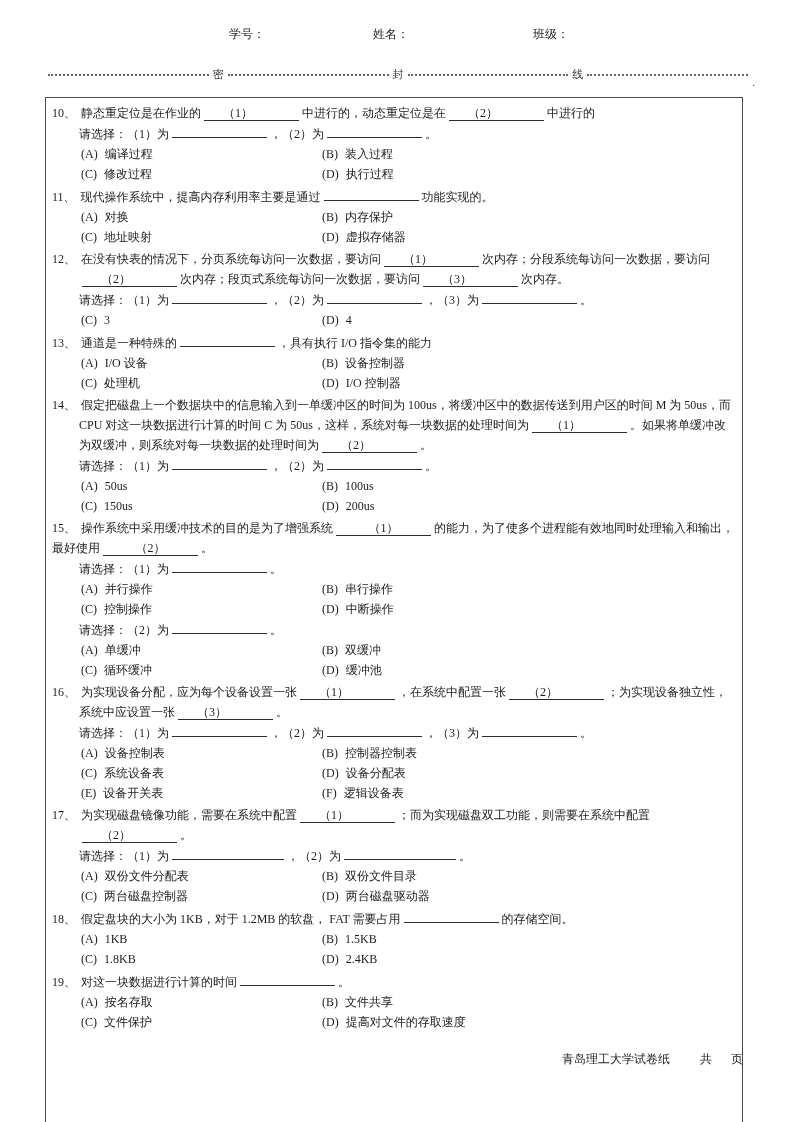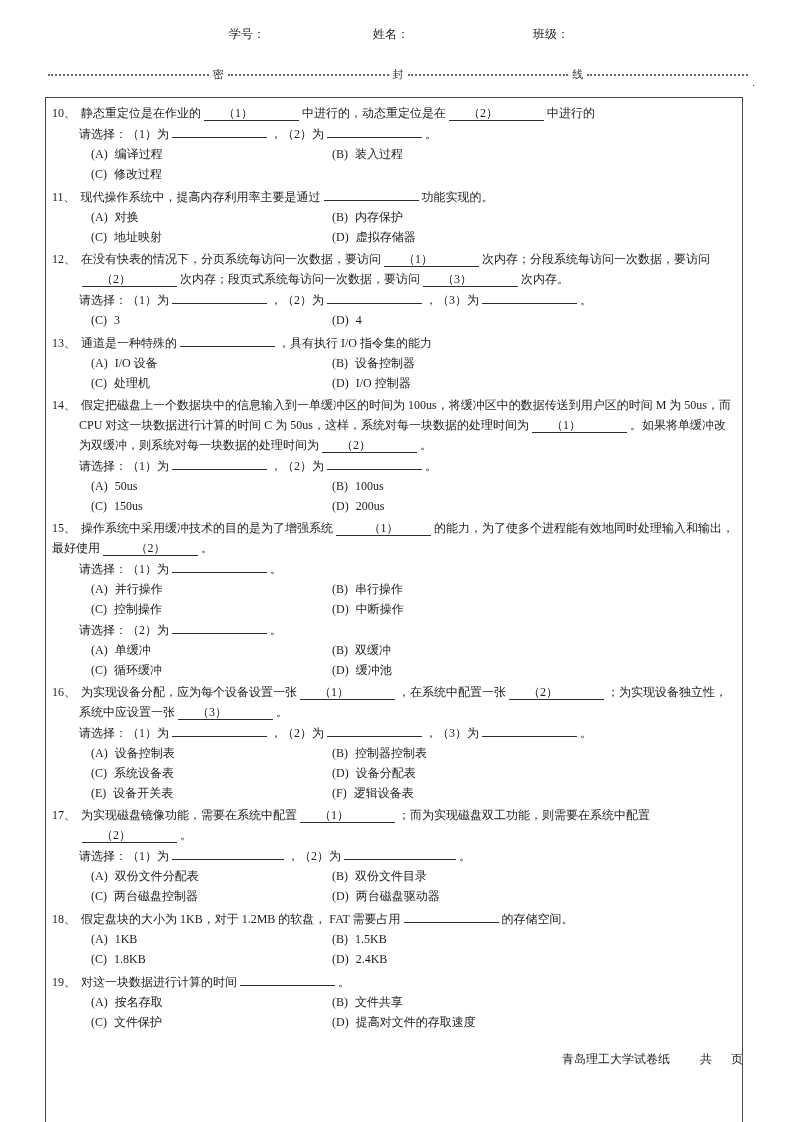--- a/index.html
+++ b/index.html
@@ -30,21 +30,21 @@
     border: 1.5px solid #4a4a4a; border-bottom-width: 3px;
     padding: 5px 8px 0 6px;
     font-size: 12px; line-height: 20px;
     overflow: hidden;
   }
   .question { margin-bottom: 2px; }
   .stem { padding-left: 27px; text-indent: -27px; }
   .stem.no-hang { padding-left: 0; text-indent: 0; }
   .qnum { margin-right: 5px; white-space: nowrap; }
   .choose { margin-left: 27px; }
-  .options { margin-left: 39px; display: grid; grid-template-columns: 241px 1fr; }
+  .options { margin-left: 29px; display: grid; grid-template-columns: 241px 1fr; }
   .option { white-space: nowrap; }
   .olabel { margin-right: 7px; }
   .blank {
     display: inline-block; min-width: 95px; margin: 0 3px;
     border-bottom: 1px solid #2e2e2e;
     text-align: center; height: 15px; line-height: 15px;
   }
   .blank.wide { min-width: 112px; }
 
   .footer { position: absolute; top: 1051px; left: 45px; width: 698px; font-size: 12px; text-align: right; }
@@ -73,20 +73,21 @@
 </div>
 
 <div class="qbox">
     <div class="question">
       <div class="stem"><span class="qnum">10、</span><span class="seg">静态重定位是在作业的</span><span class="blank">（1）</span><span class="seg">中进行的，动态重定位是在</span><span class="blank">（2）</span><span class="seg">中进行的</span></div>
       <div class="choose"><span class="seg">请选择：（1）为</span><span class="blank"></span><span class="seg">，（2）为</span><span class="blank"></span><span class="seg">。</span></div>
       <div class="options">
         <div class="option"><span class="olabel">(A)</span><span class="otext">编译过程</span></div>
         <div class="option"><span class="olabel">(B)</span><span class="otext">装入过程</span></div>
         <div class="option"><span class="olabel">(C)</span><span class="otext">修改过程</span></div>
+        <div class="option"><span class="olabel">(D)</span><span class="otext">执行过程</span></div>
       </div>
     </div>
     <div class="question">
       <div class="stem"><span class="qnum">11、</span><span class="seg">现代操作系统中，提高内存利用率主要是通过</span><span class="blank"></span><span class="seg">功能实现的。</span></div>
       <div class="options">
         <div class="option"><span class="olabel">(A)</span><span class="otext">对换</span></div>
         <div class="option"><span class="olabel">(B)</span><span class="otext">内存保护</span></div>
         <div class="option"><span class="olabel">(C)</span><span class="otext">地址映射</span></div>
         <div class="option"><span class="olabel">(D)</span><span class="otext">虚拟存储器</span></div>
       </div>

